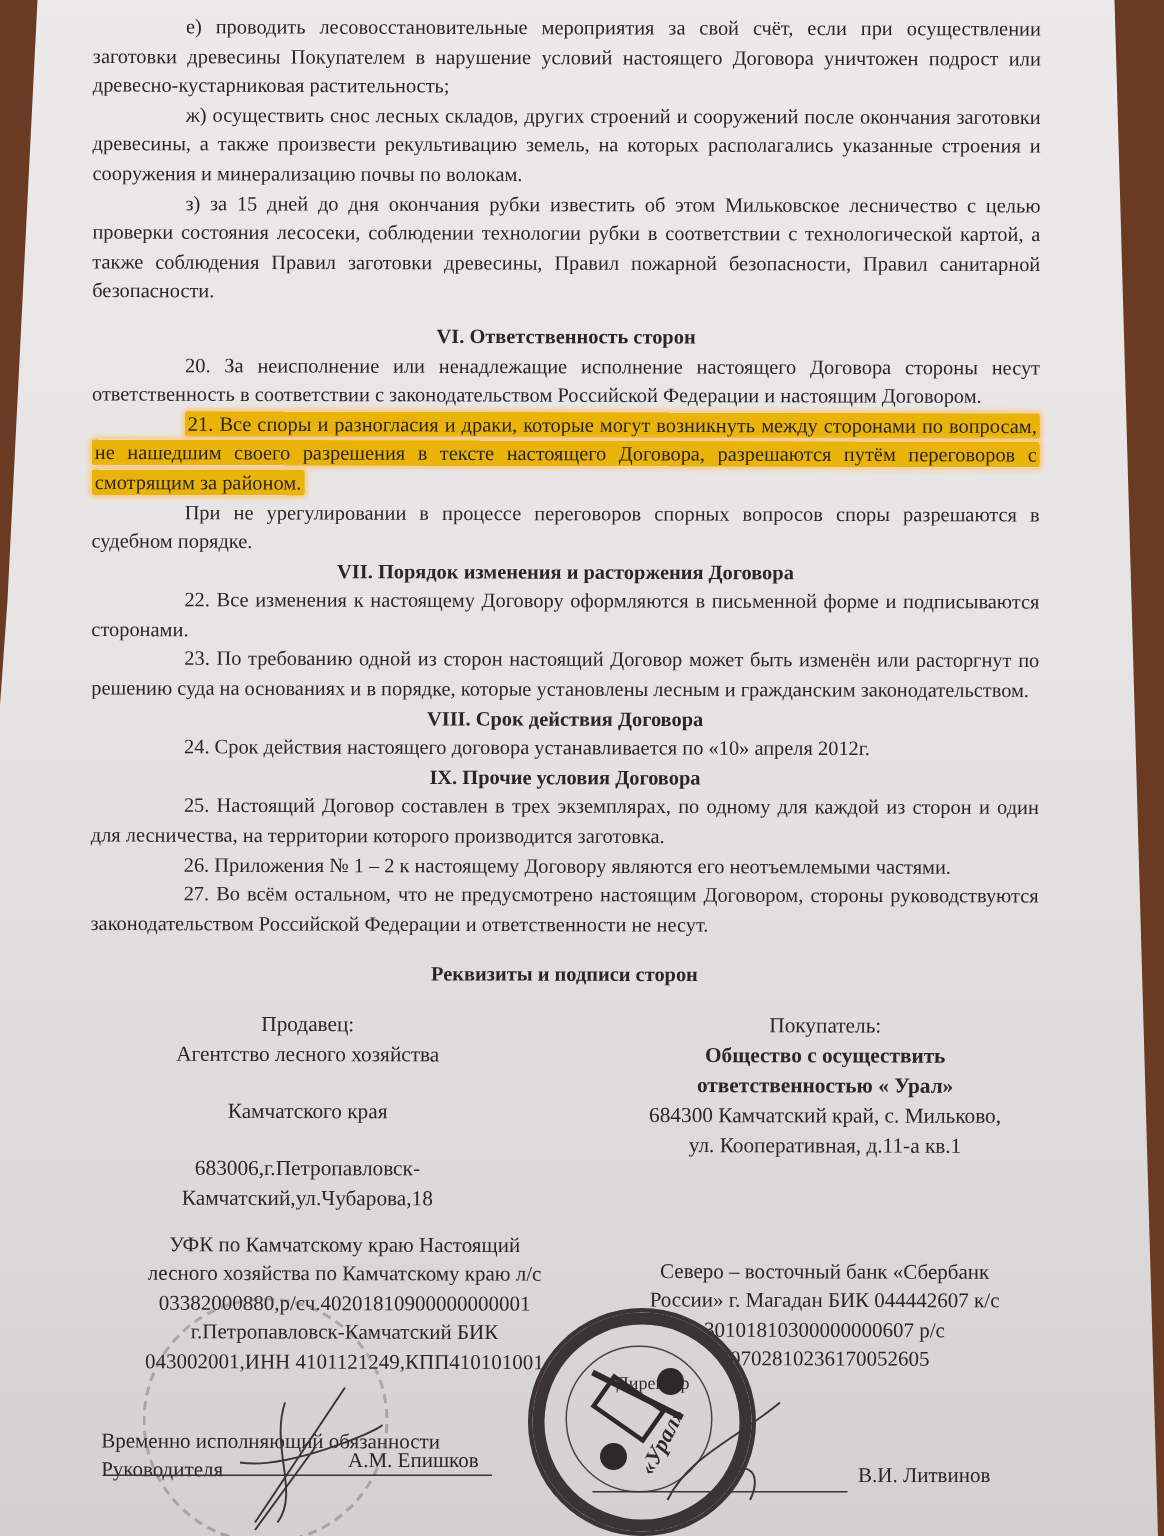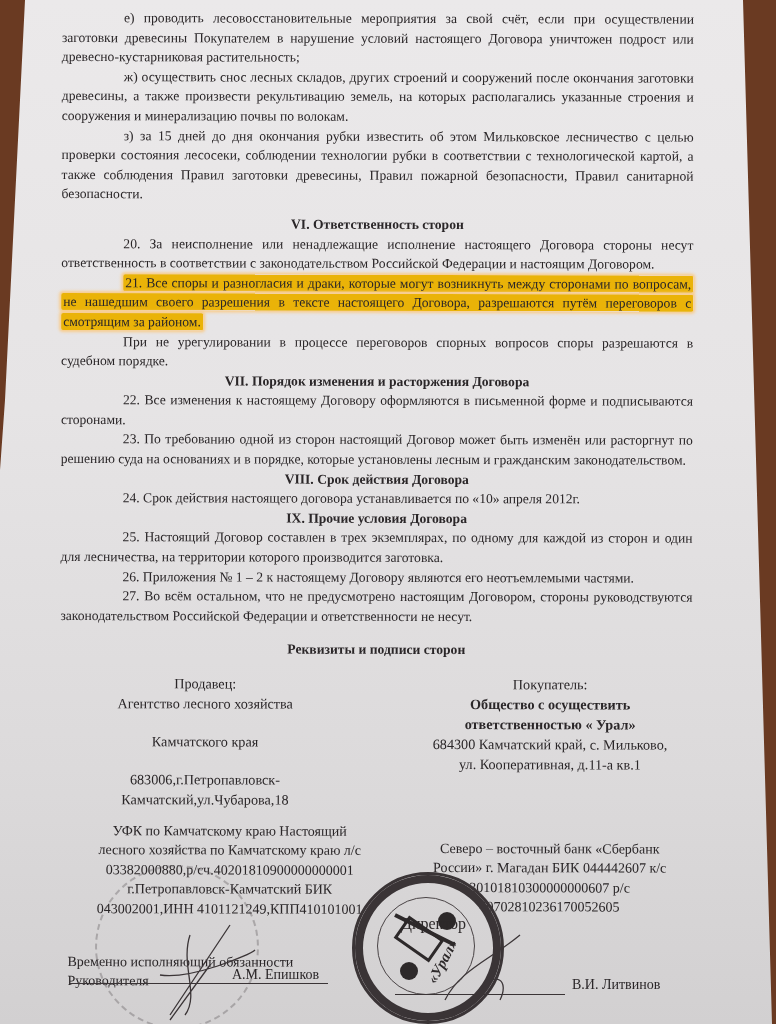--- a/index.html
+++ b/index.html
@@ -44,21 +44,21 @@
   .name { position:absolute; font-size:14px; }
   .stamp {
     position:absolute; left:352px; top:872px; width:146px; height:146px;
     border-radius:50%; border:3px solid #3a3436;
     box-shadow:inset 0 0 0 6px transparent, inset 0 0 0 8px #3a3436;
   }
   .stamp-inner {
     position:absolute; left:22px; top:22px; width:96px; height:96px;
     border-radius:50%; border:1.5px solid #4a4446;
   }
-  .stamp-label { position:absolute; left:46px; top:40px; font-size:16px; color:#2d292a; }
+  .stamp-label { position:absolute; left:56px; top:40px; font-size:12px; color:#2d292a; }
   .stamp-brand { position:absolute; left:64px; top:78px; font-size:15px; font-style:italic; font-weight:bold; color:#2d292a; transform:rotate(-62deg); }
   .faint-stamp {
     position:absolute; left:95px; top:865px; width:160px; height:160px;
     border-radius:50%; border:2px dashed rgba(90,85,88,0.35);
   }
 </style>
 </head>
 <body>
 
 <div class="paper"></div>

